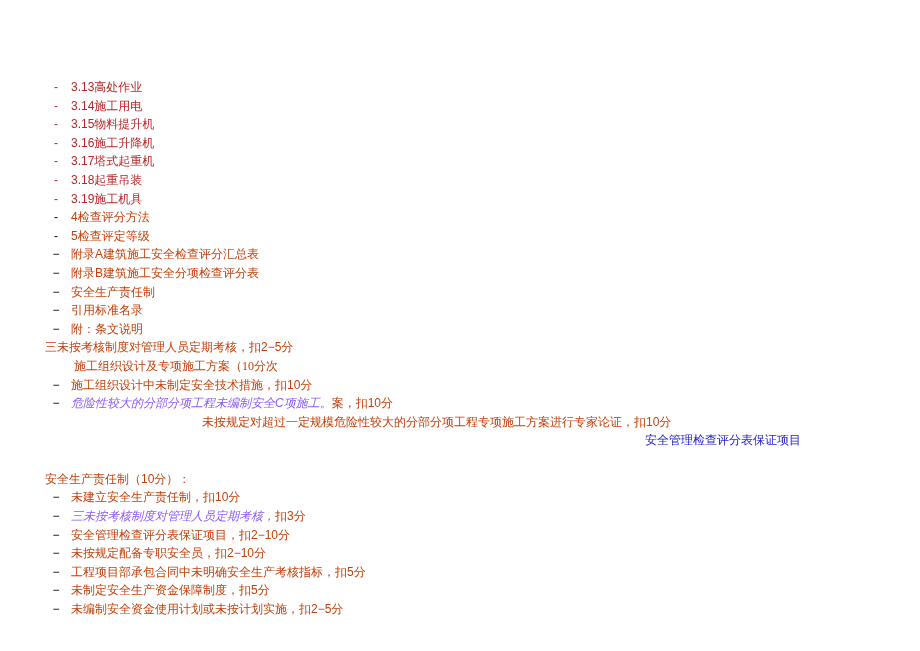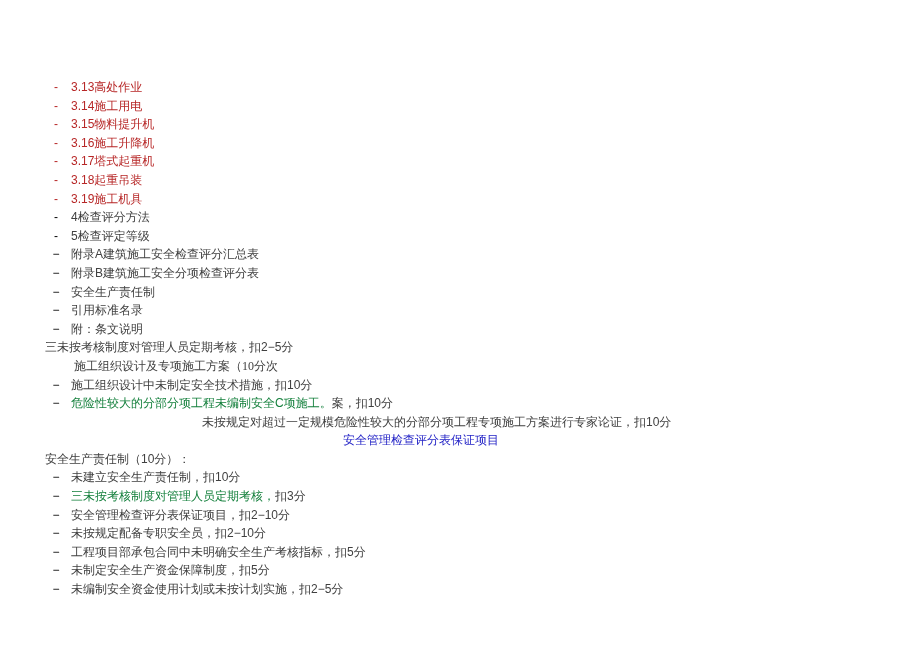--- a/index.html
+++ b/index.html
@@ -25,32 +25,32 @@
     }
     .bullet {
       width: 30px;
       text-align: center;
       flex: 0 0 30px;
       color: #000000;
     }
     .bullet.red { color: #b72727; }
     .content { flex: 1 1 auto; }
     .red-text a, .red-text { color: #b72727; text-decoration: none; }
-    .black-text { color: #404040; }
+    .black-text { color: #c2410c; }
     .blue-text { color: #2323c6; }
-    .orange-text { color: #15803d; }
+    .orange-text { color: #8b5cf6; font-style: italic; }
     .l4 { padding-left: 4px; align-items: center; }
     .l33 { padding-left: 33px; font-family: Liberation Serif, serif; }
     .l161 { padding-left: 161px; }
     .center-title {
-      text-align: center;
+      text-align: right;
       width: 760px;
     }
     .bold { font-weight: 400; }
-    .sec2-wrap { }
+    .sec2-wrap { margin-top: 20px; }
     a.link { color: inherit; text-decoration: none; }
   </style>
 </head>
 <body>
 <div class="page">
 
   <div>
 
     <div class="row">
       <span class="bullet red">-</span>

